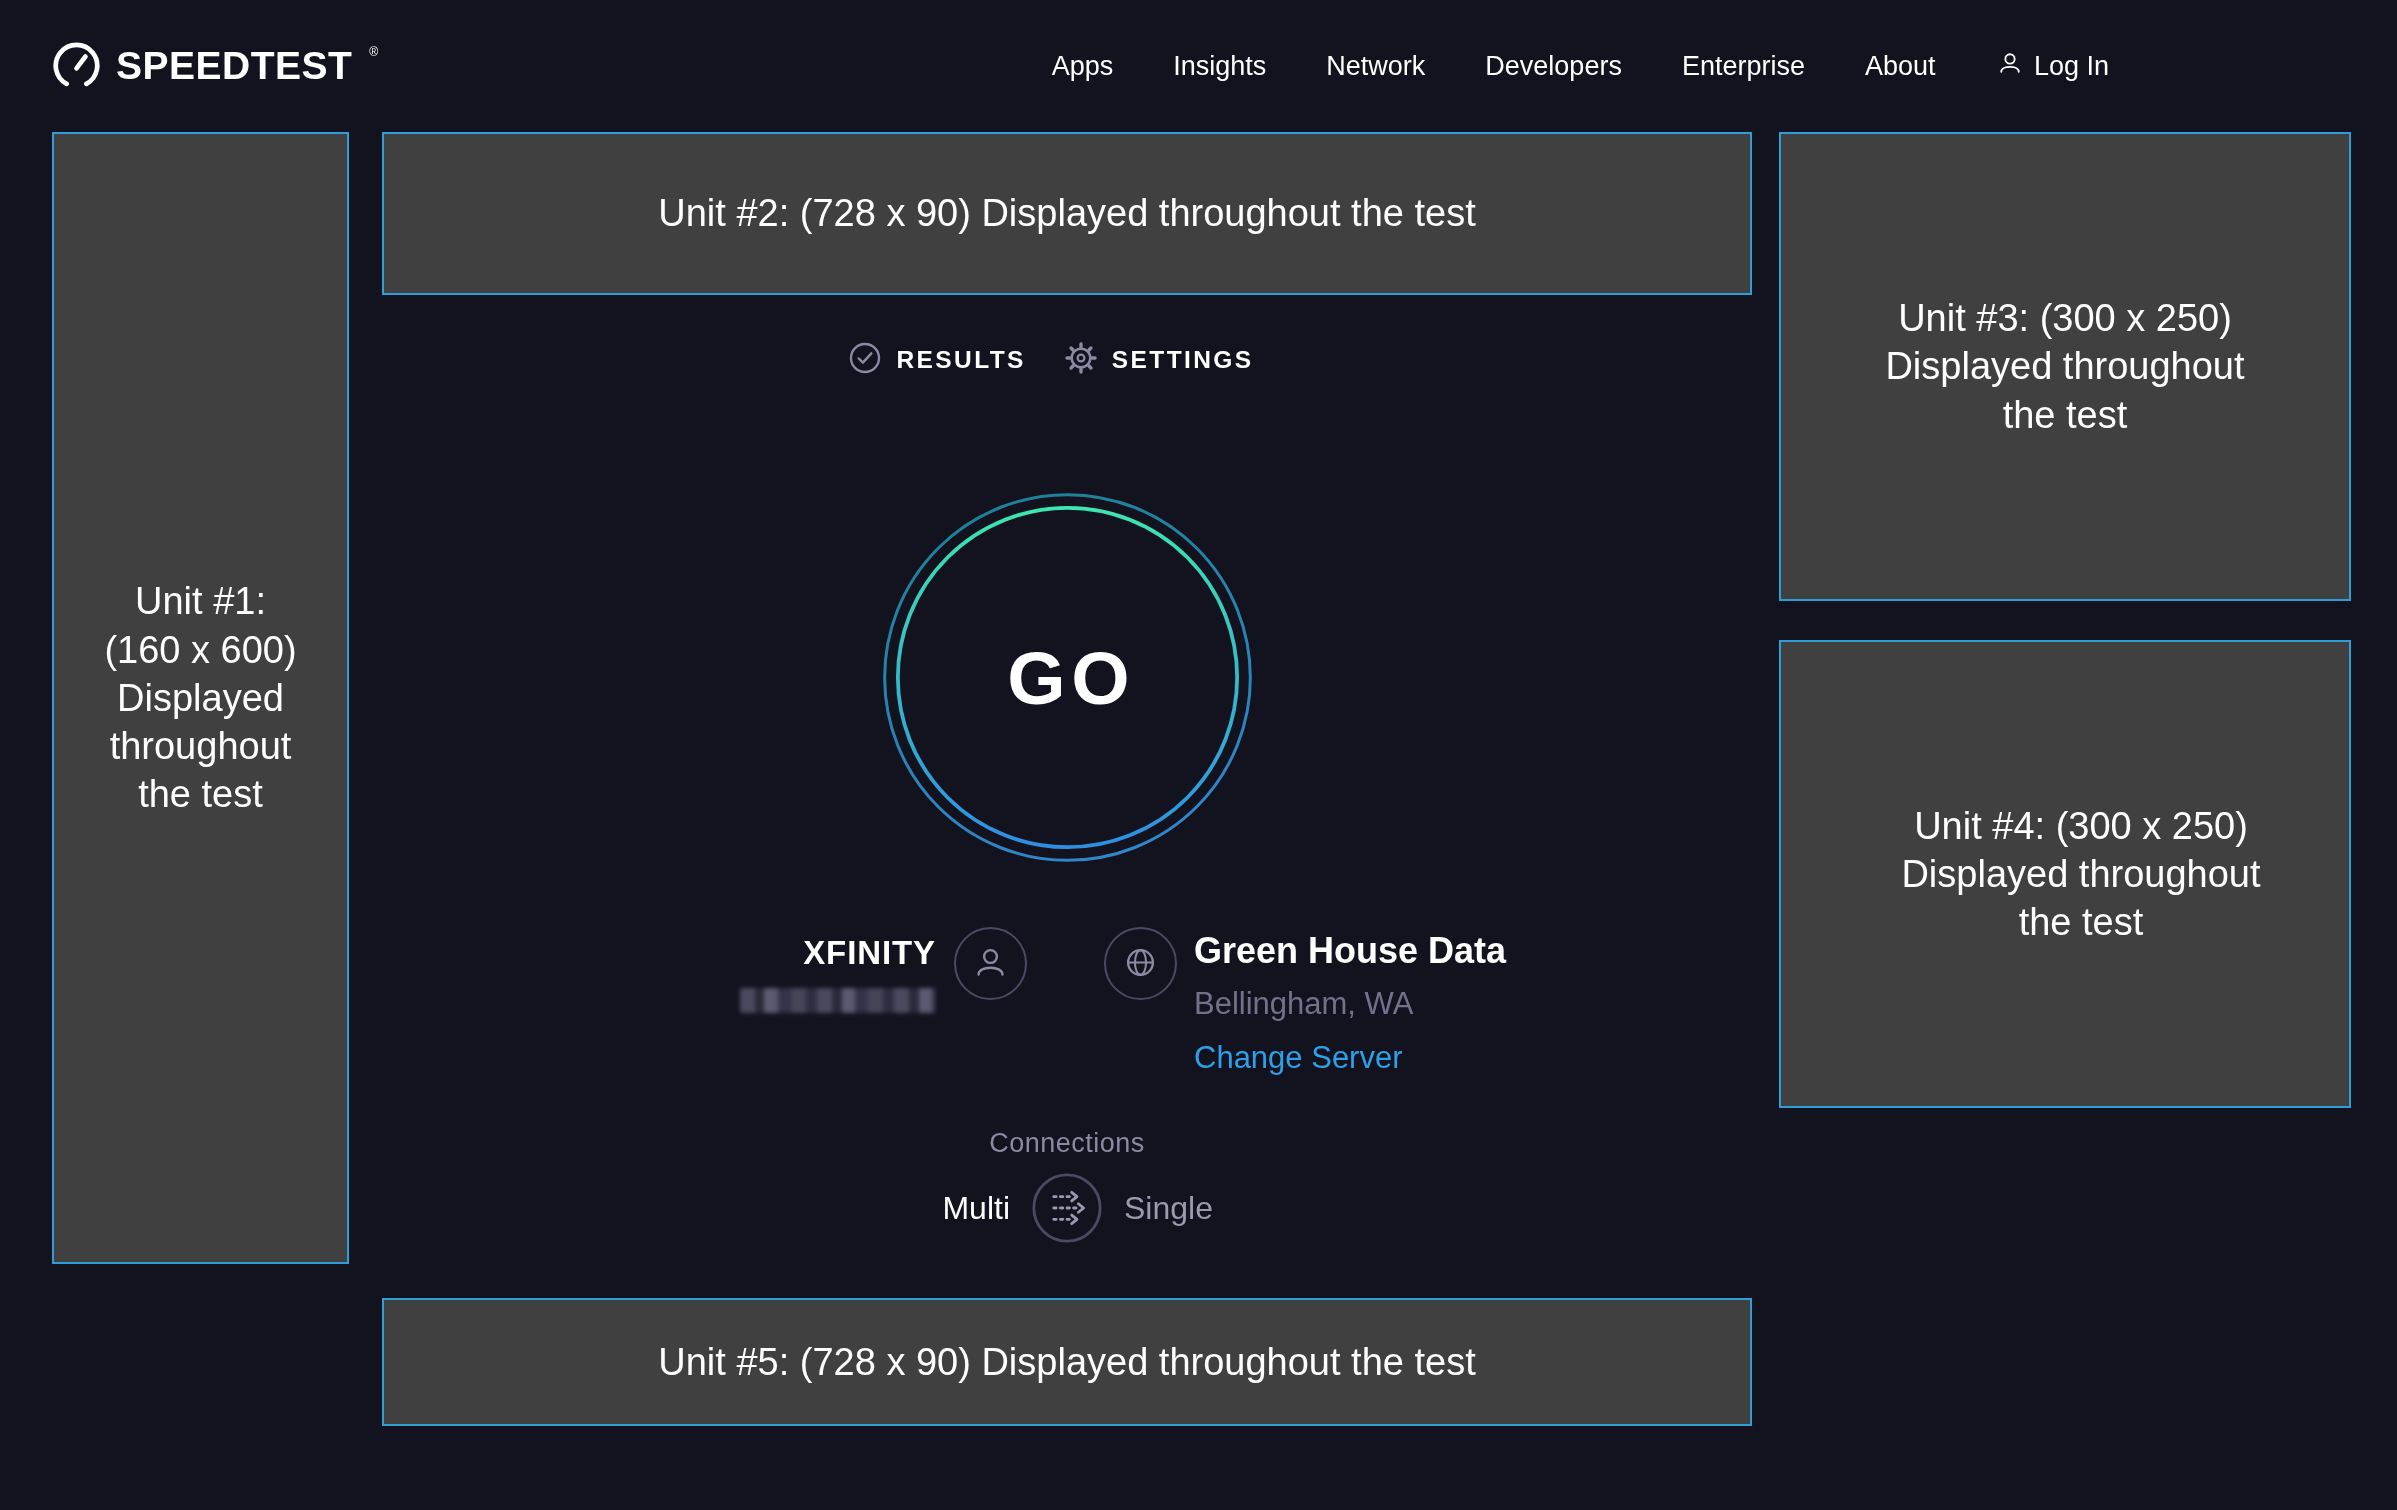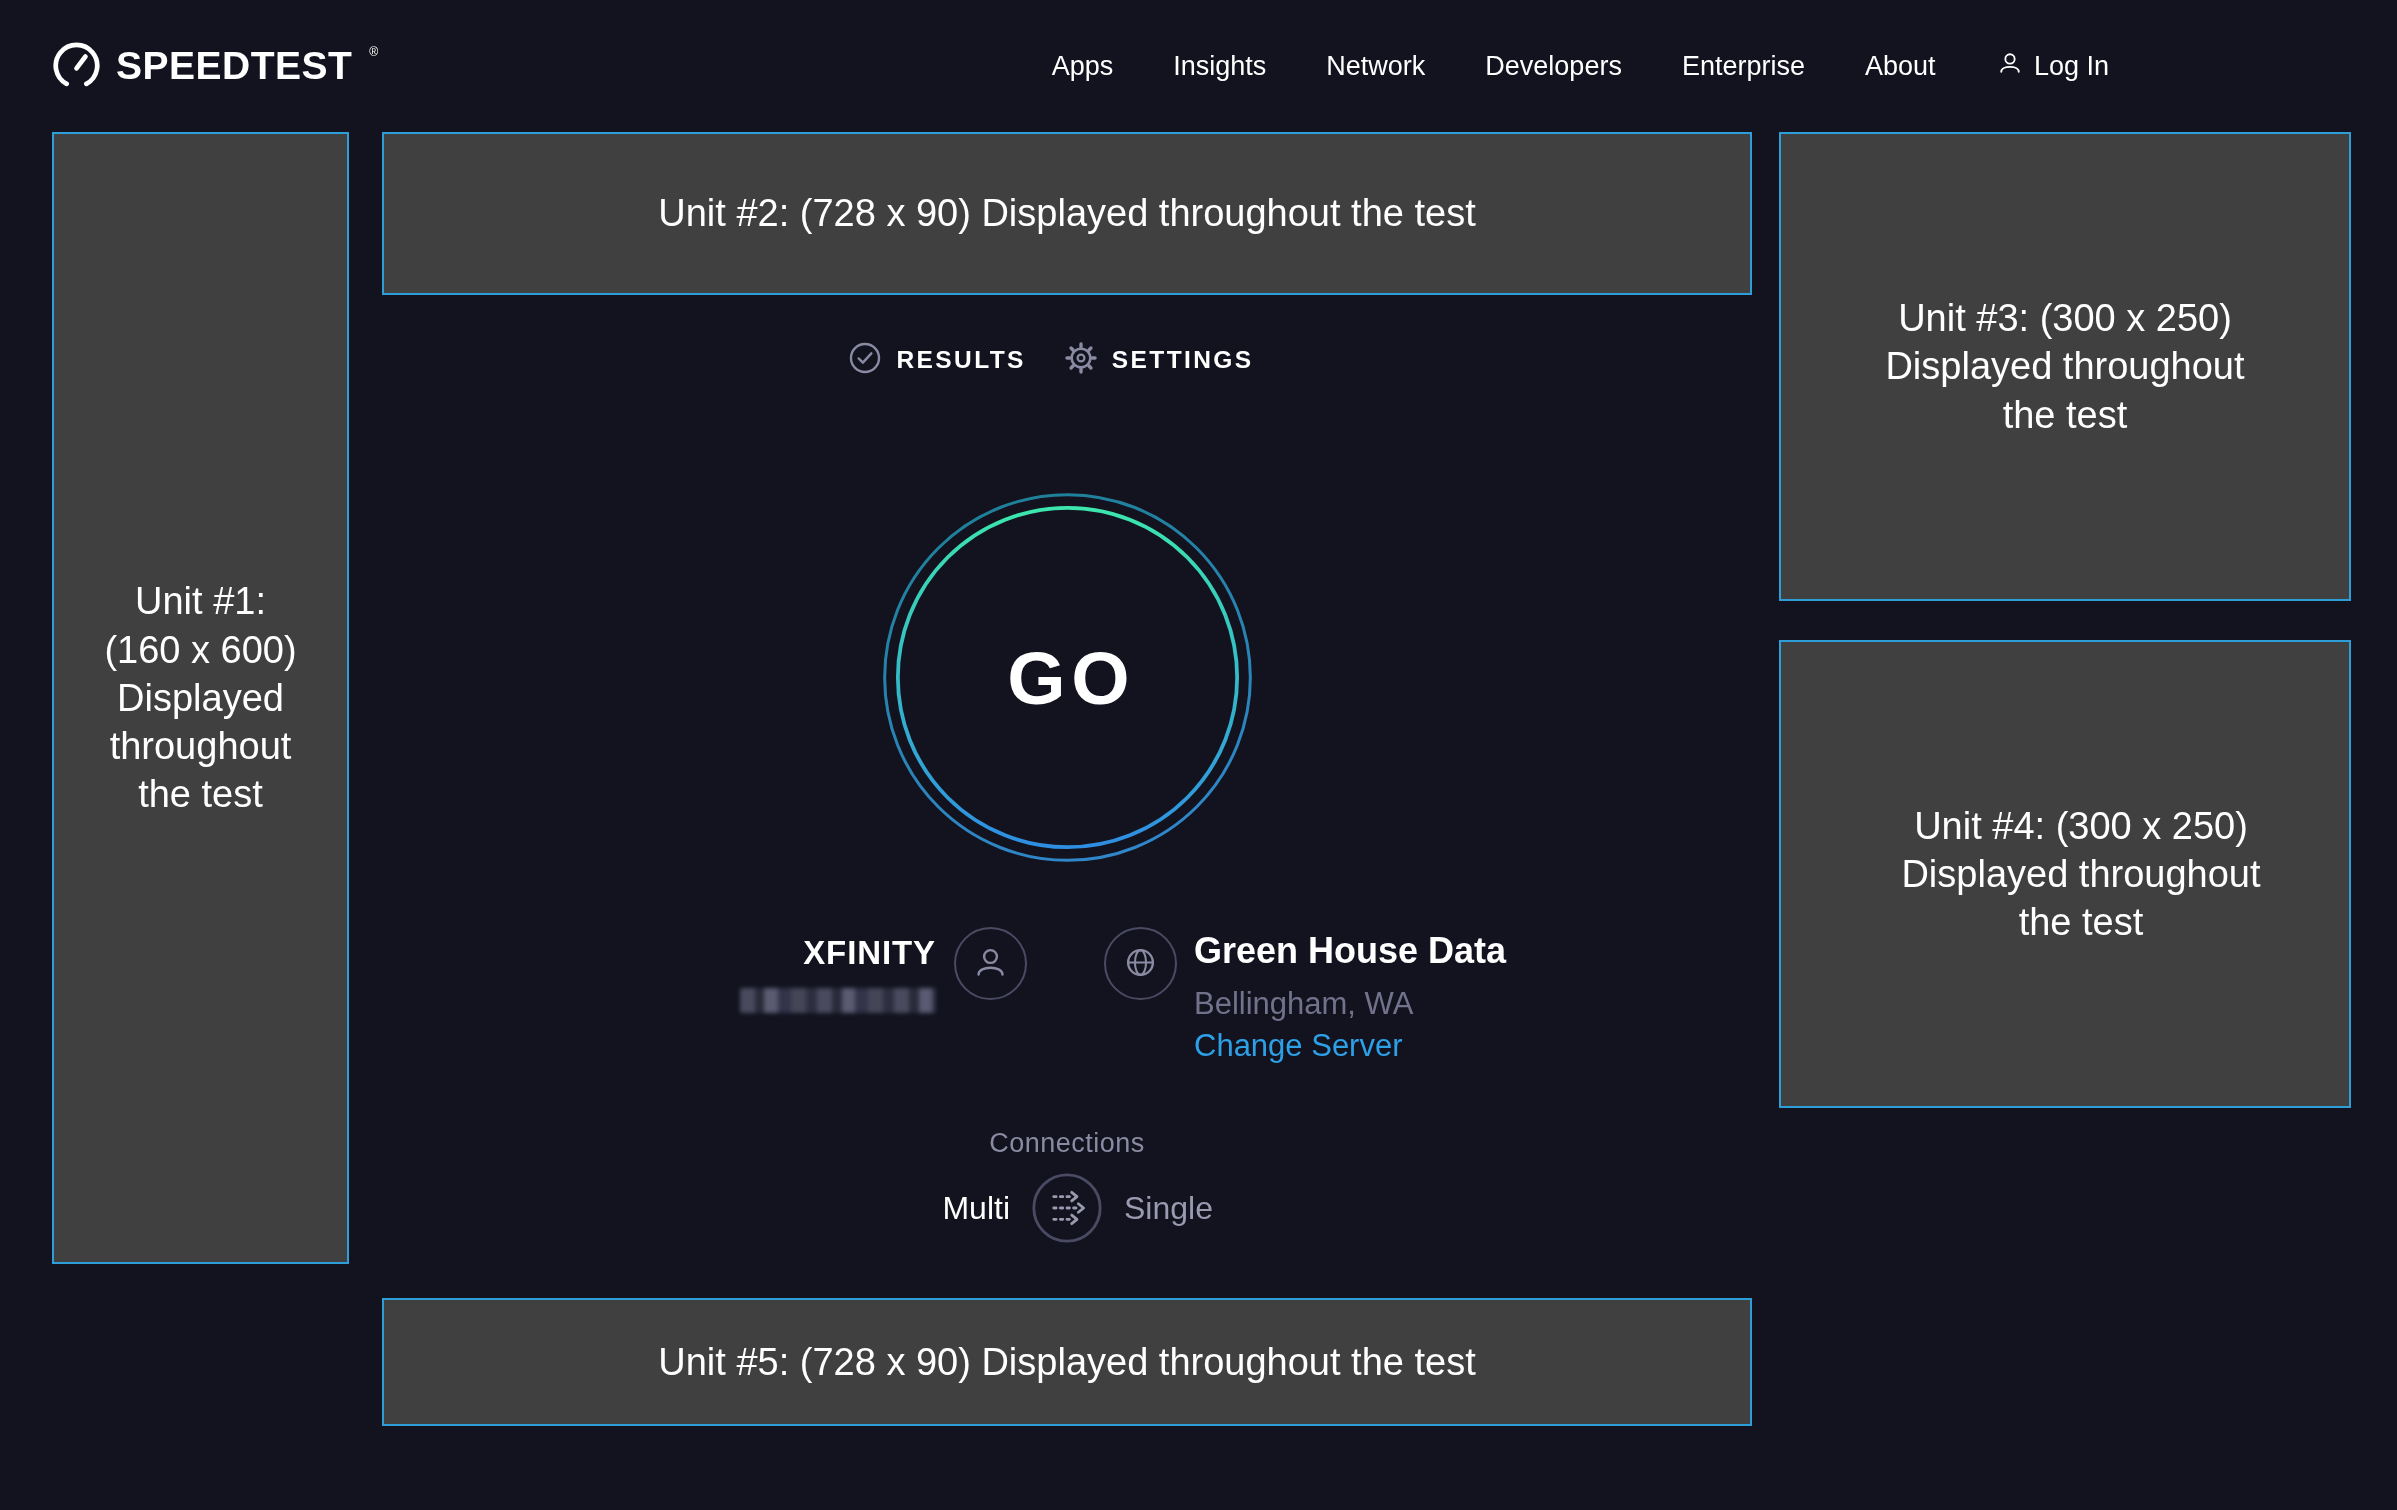--- a/index.html
+++ b/index.html
@@ -63,21 +63,21 @@
   .icon-circle {
     position:absolute; width:73px; height:73px; border-radius:50%;
     border:2.8px solid #4a4a63; box-sizing:border-box;
     display:flex; align-items:center; justify-content:center;
   }
   .person-circle { left:954px; top:927px; }
   .globe-circle  { left:1104px; top:927px; }
   .server-block { position:absolute; left:1194px; top:930px; }
   .server-name { color:#ffffff; font-size:36px; font-weight:600; }
   .server-loc { color:#72728c; font-size:31px; margin-top:14px; }
-  .server-change { color:#2da0e8; font-size:31px; margin-top:6px; cursor:pointer; }
+  .server-change { color:#2da0e8; font-size:31px; margin-top:18px; cursor:pointer; }
   
   .connections-label {
     position:absolute; left:382px; top:1128px; width:1370px; text-align:center;
     color:#8a8aa3; font-size:27px; letter-spacing:0.5px;
   }
   .conn-row {
     position:absolute; left:382px; top:1172px; width:1370px; height:72px;
     display:flex; align-items:center; justify-content:center; gap:21px;
   }
   .conn-multi  { width:113px; text-align:right; color:#ffffff; font-size:32px; font-weight:500; cursor:pointer; }

